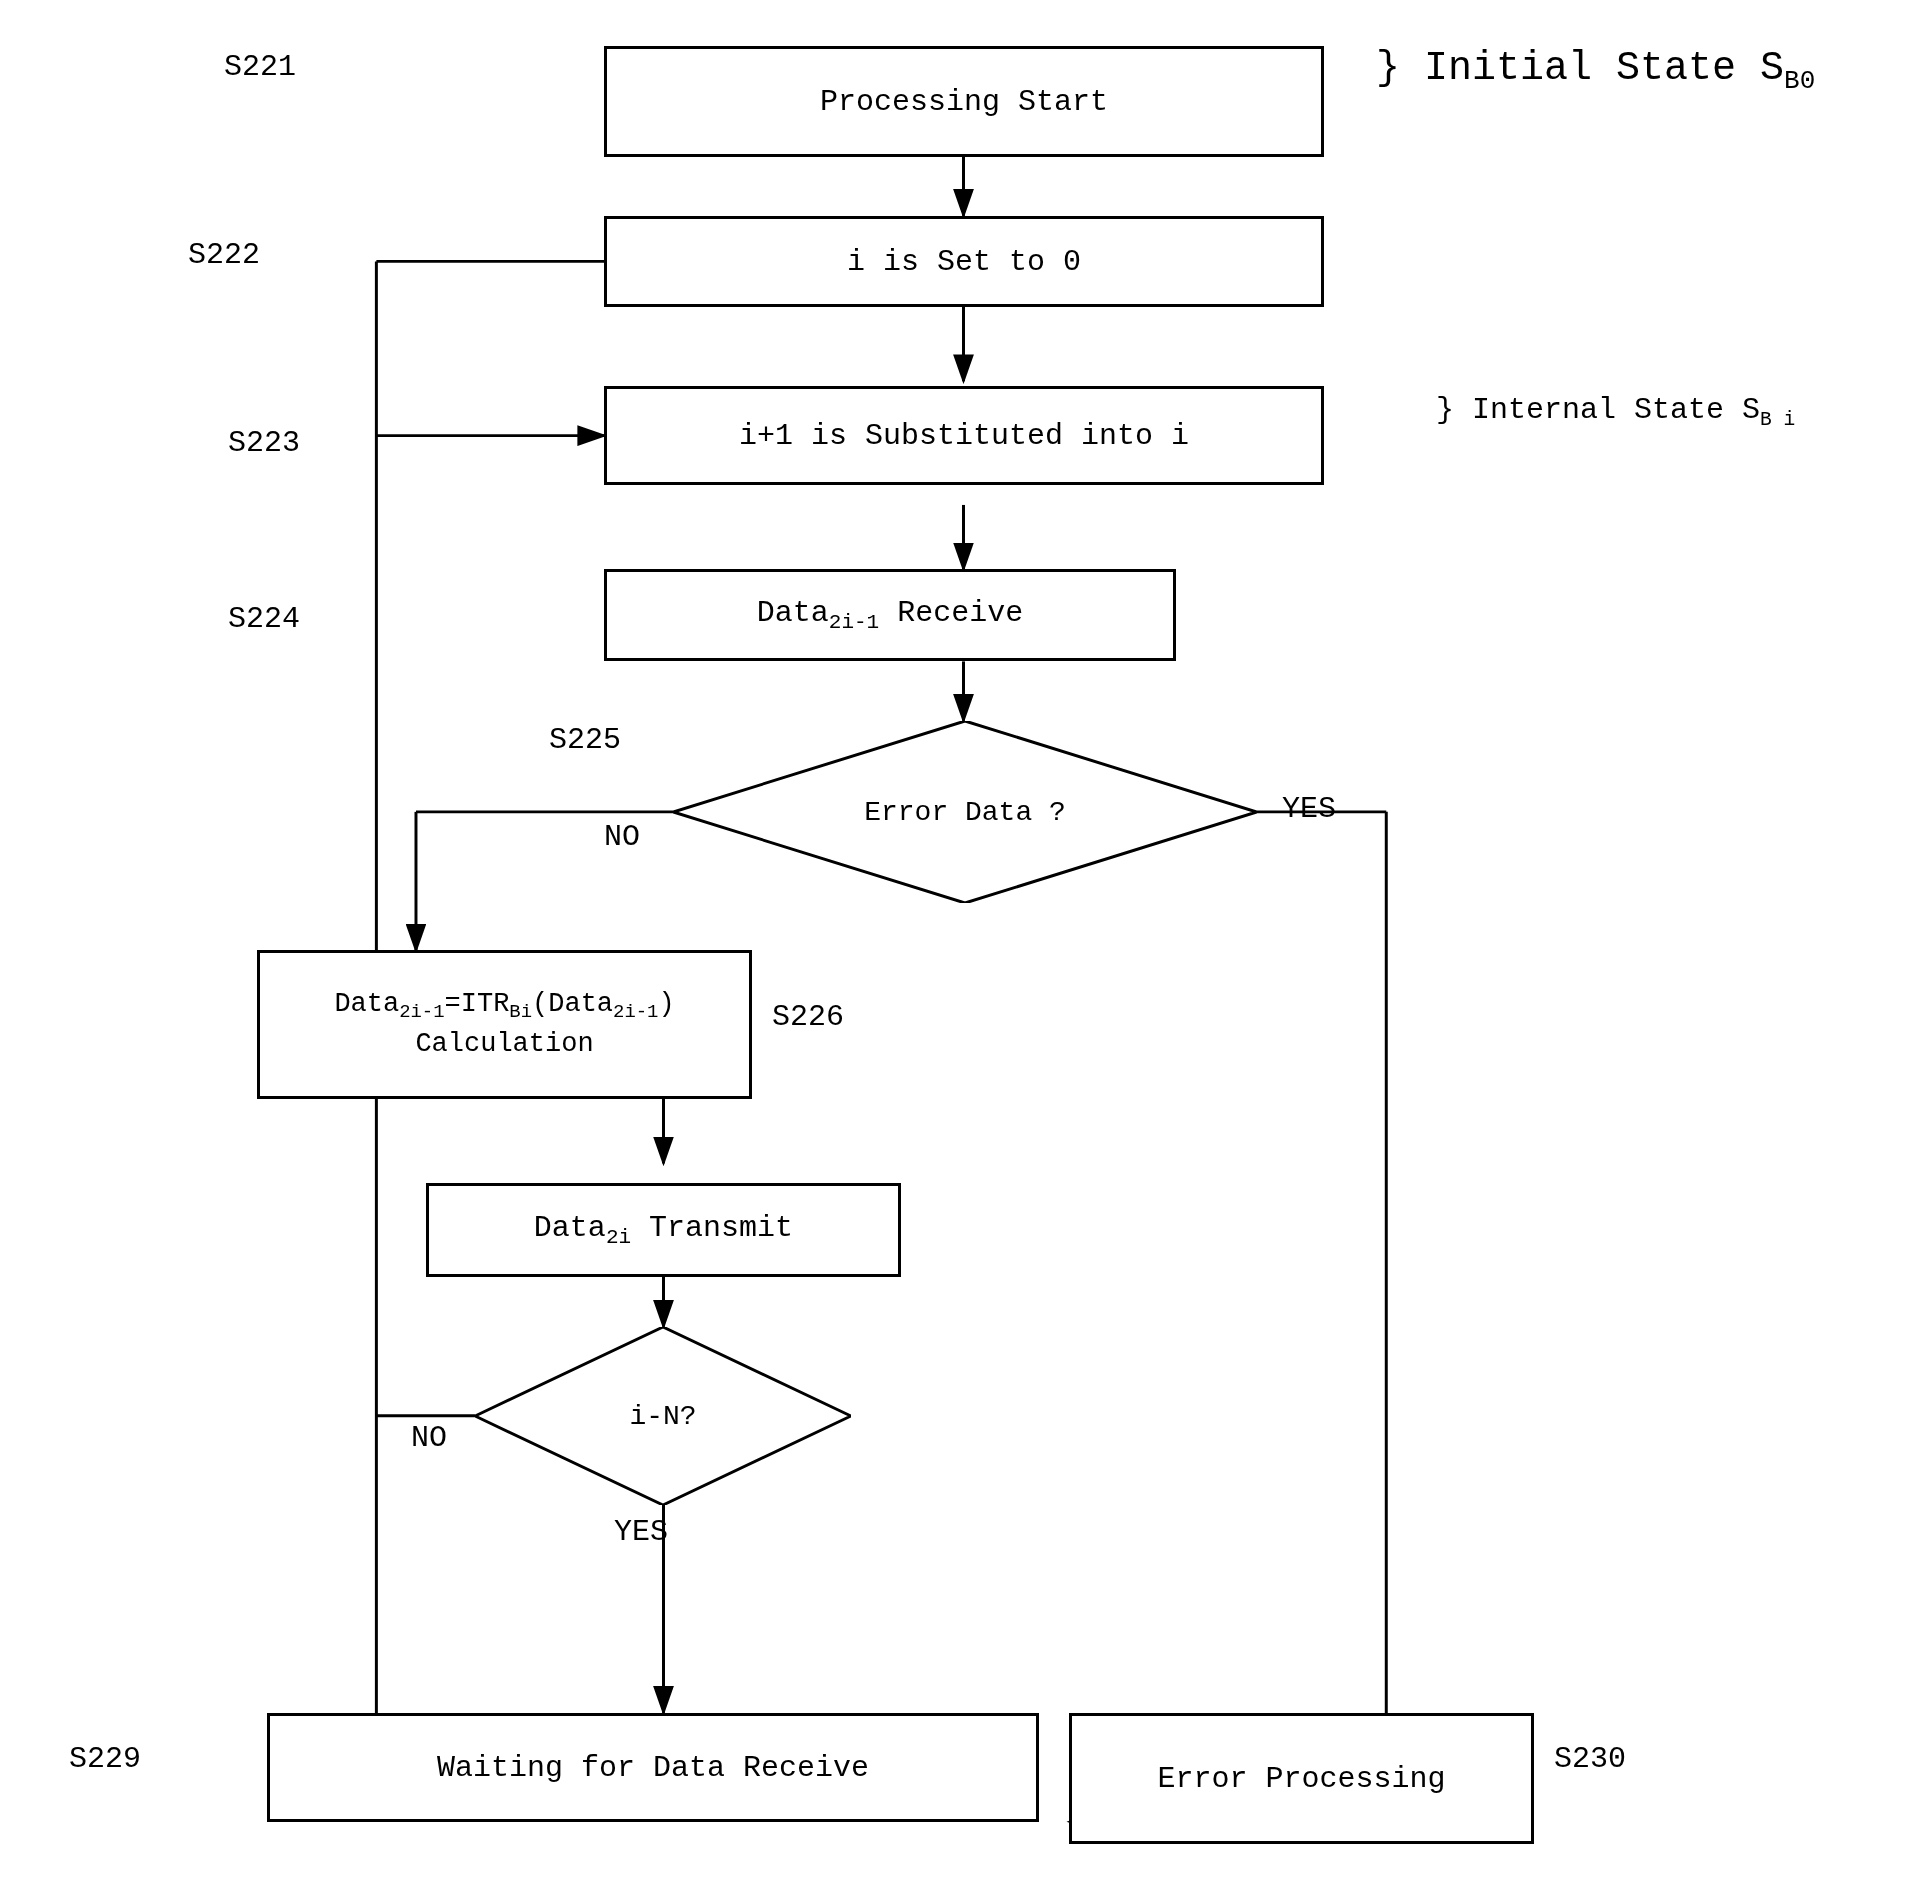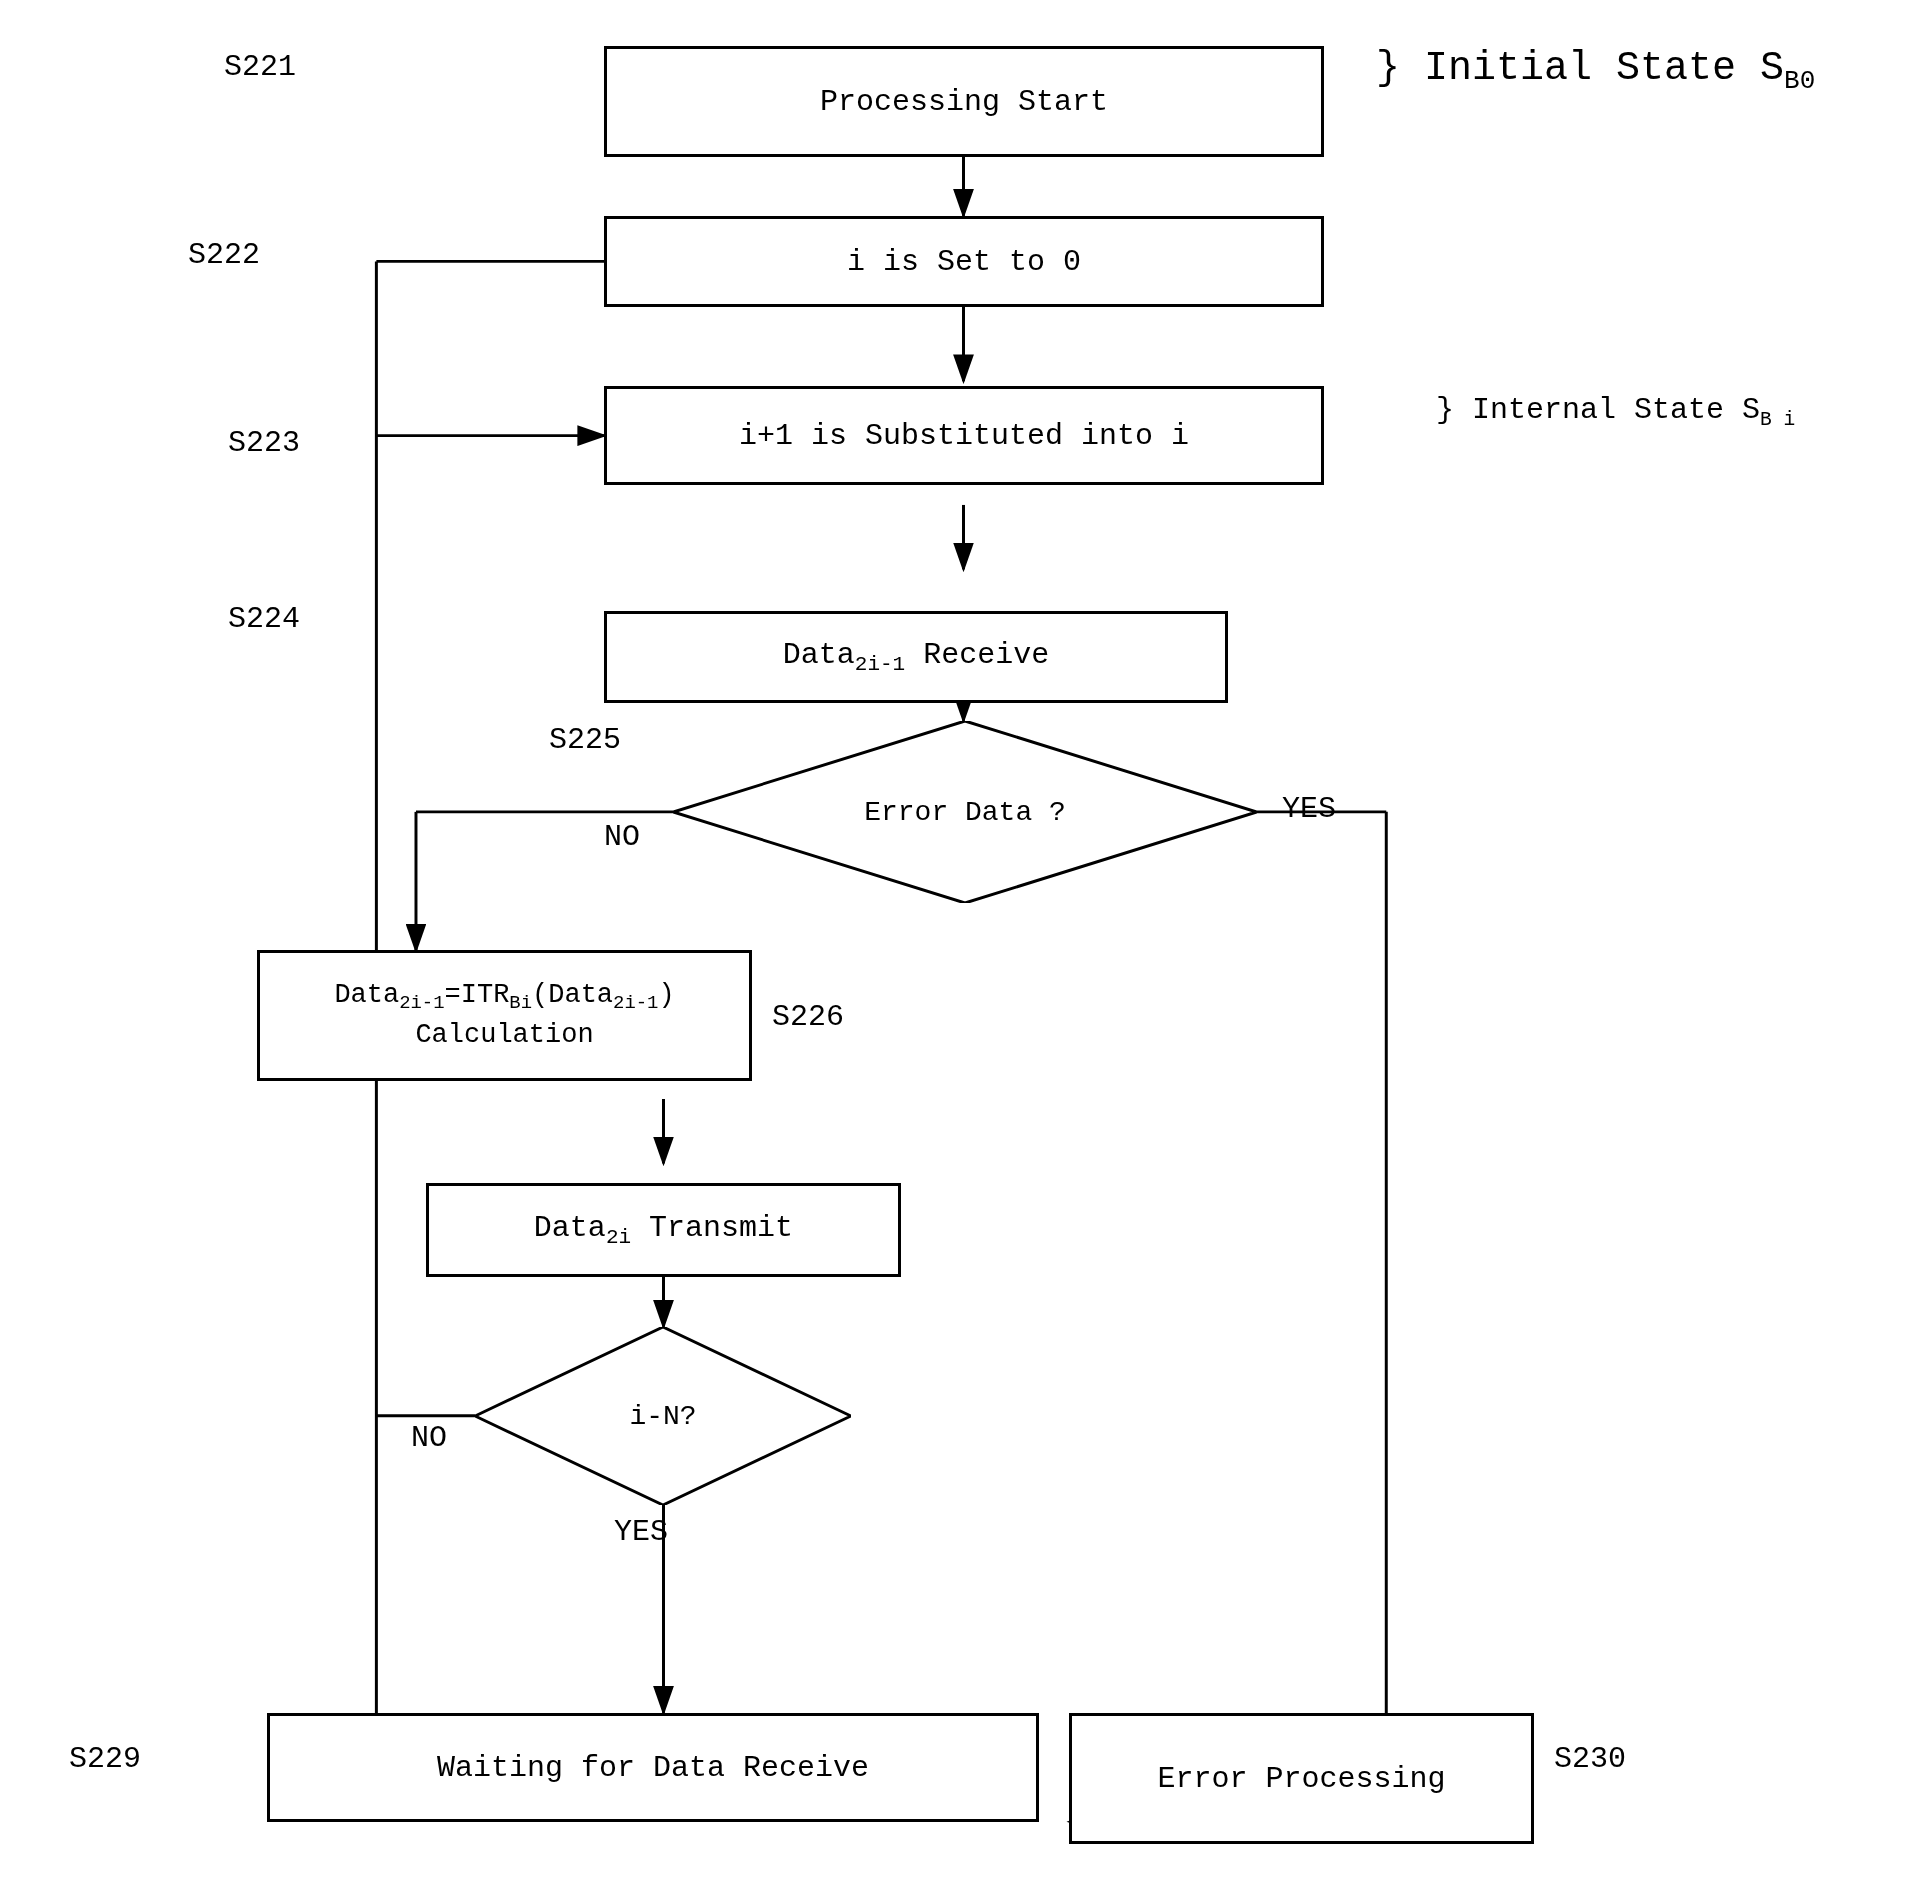--- a/index.html
+++ b/index.html
@@ -117,40 +117,40 @@
   </div>
 
   <div class="label" style="left:228px; top:426px;">S223</div>
 
   <div class="box" style="left:604px; top:386px; width:720px; height:99px;">
     <span>i+1 is Substituted into i</span>
   </div>
 
   <div class="label" style="left:228px; top:602px;">S224</div>
 
-  <div class="box" style="left:604px; top:569px; width:624px; height:92px;margin-top:42px;">
+  <div class="box" style="left:604px; top:569px; width:572px; height:92px;">
     <span>Data<sub>2i-1</sub> Receive</span>
   </div>
 
   <div class="label" style="left:549px; top:723px;">S225</div>
 
   <div class="diamond" style="left:673px; top:721px; width:584px; height:182px;">
     <svg width="584" height="182" style="position:absolute;top:0;left:0;" viewBox="0 0 590 184">
       <polygon points="295,0 590,92 295,184 0,92" fill="white" stroke="black" stroke-width="3"></polygon>
     </svg>
     <span style="position:relative;z-index:1;">Error Data ?</span>
   </div>
 
   <div class="label" style="left:604px; top:820px;">NO</div>
 
   <div class="label" style="left:1282px; top:792px;">YES</div>
 
   <div class="label" style="left:772px; top:1000px;">S226</div>
 
-  <div class="box" style="left:257px; top:950px; width:495px; height:131px;">
+  <div class="box" style="left:257px; top:950px; width:495px; height:149px;">
     <span style="font-size:27px; line-height:1.4;">Data<sub>2i-1</sub>=ITR<sub>Bi</sub>(Data<sub>2i-1</sub>)<br>Calculation</span>
   </div>
 
   <div class="label" style="left:800px; top:1188px;">S227</div>
 
   <div class="box" style="left:426px; top:1163px; width:475px; height:94px;margin-top:20px;">
     <span>Data<sub>2i</sub> Transmit</span>
   </div>
 
   <div class="label" style="left:629px; top:1351px;">S228</div>

